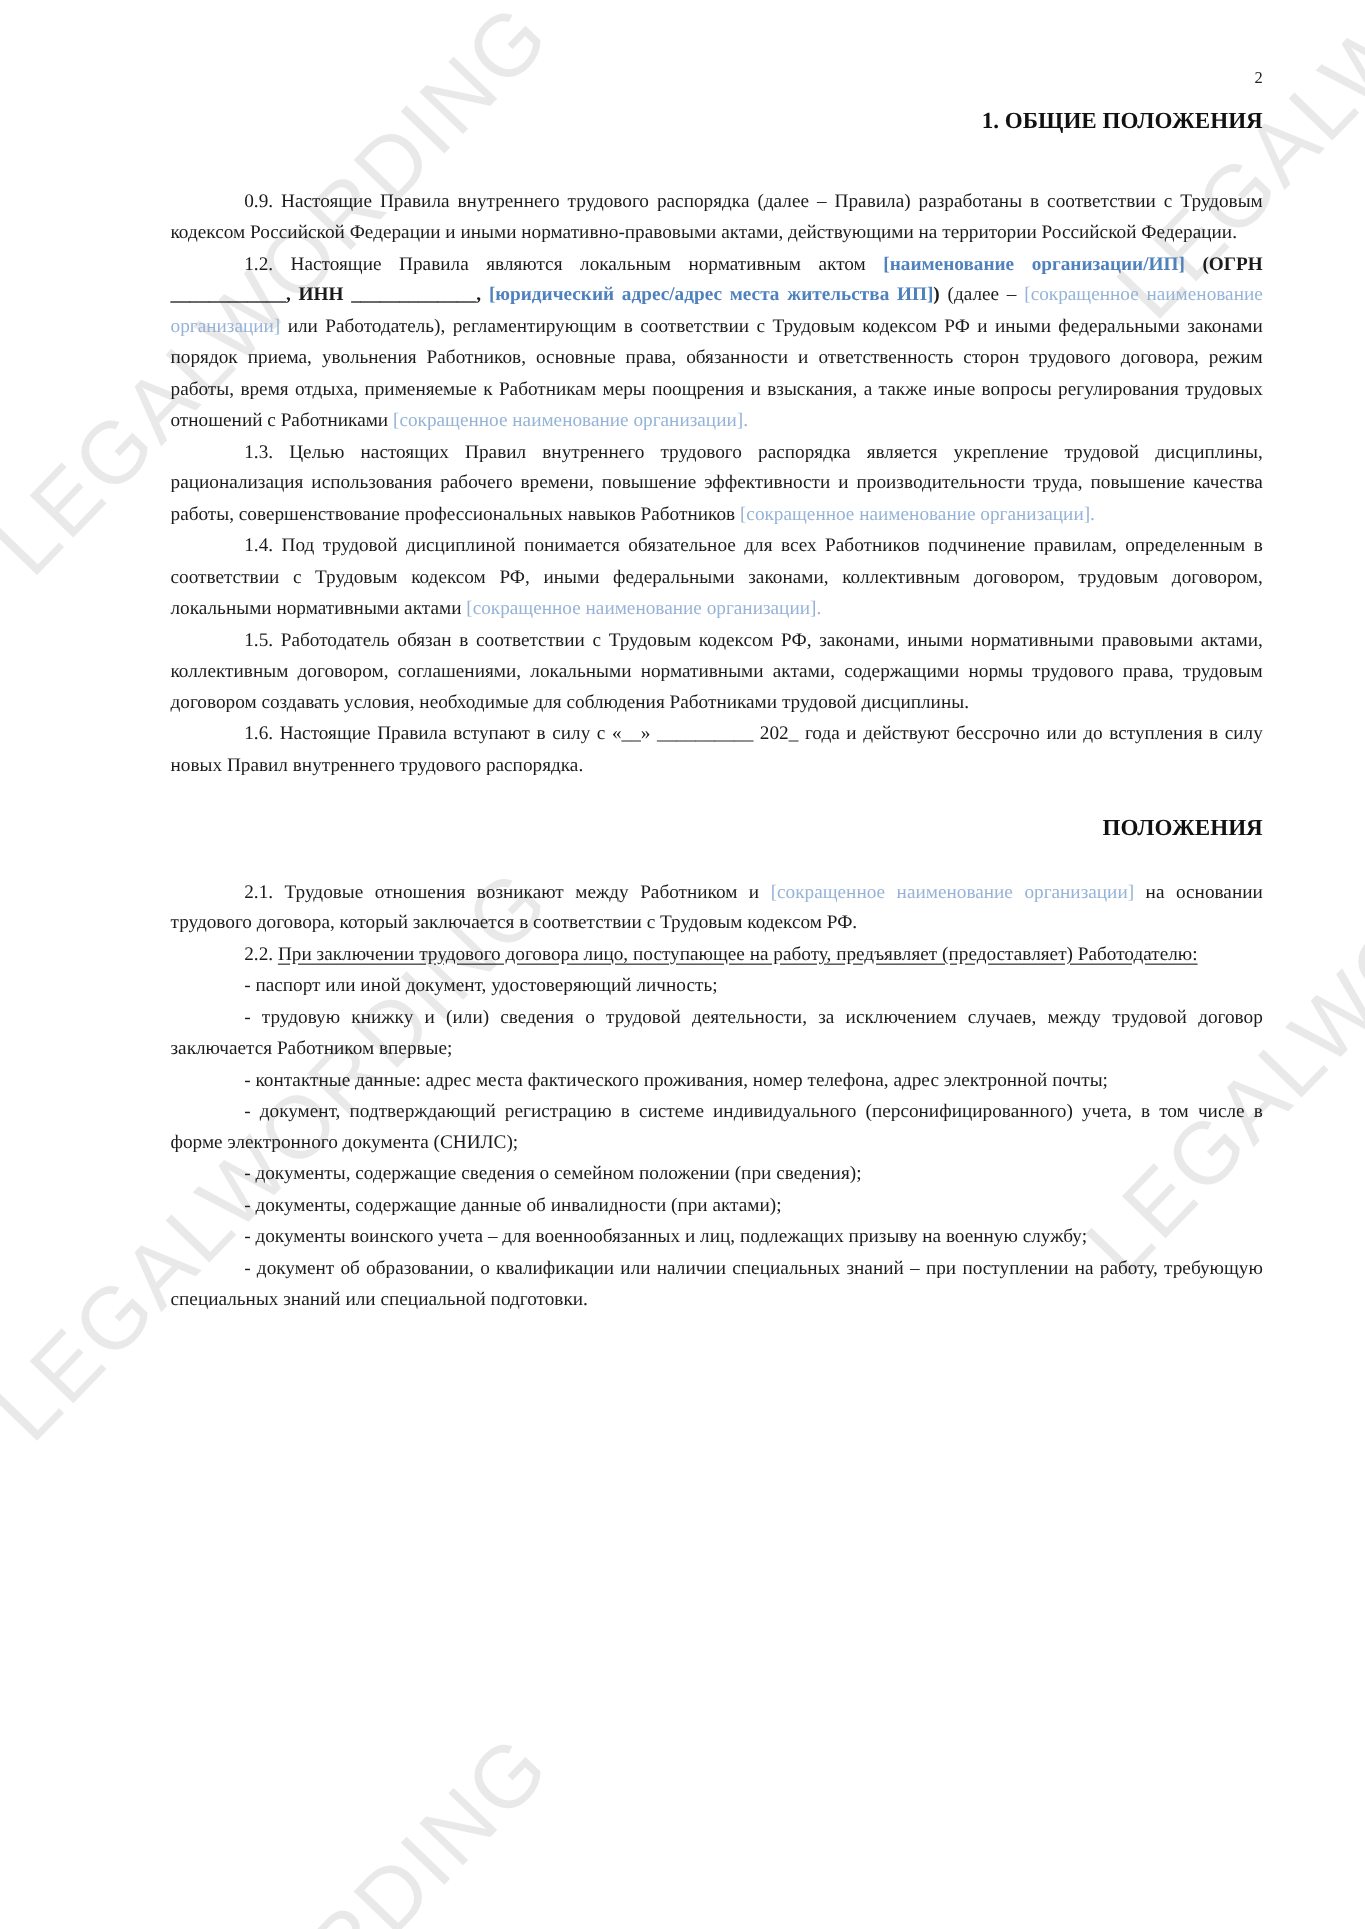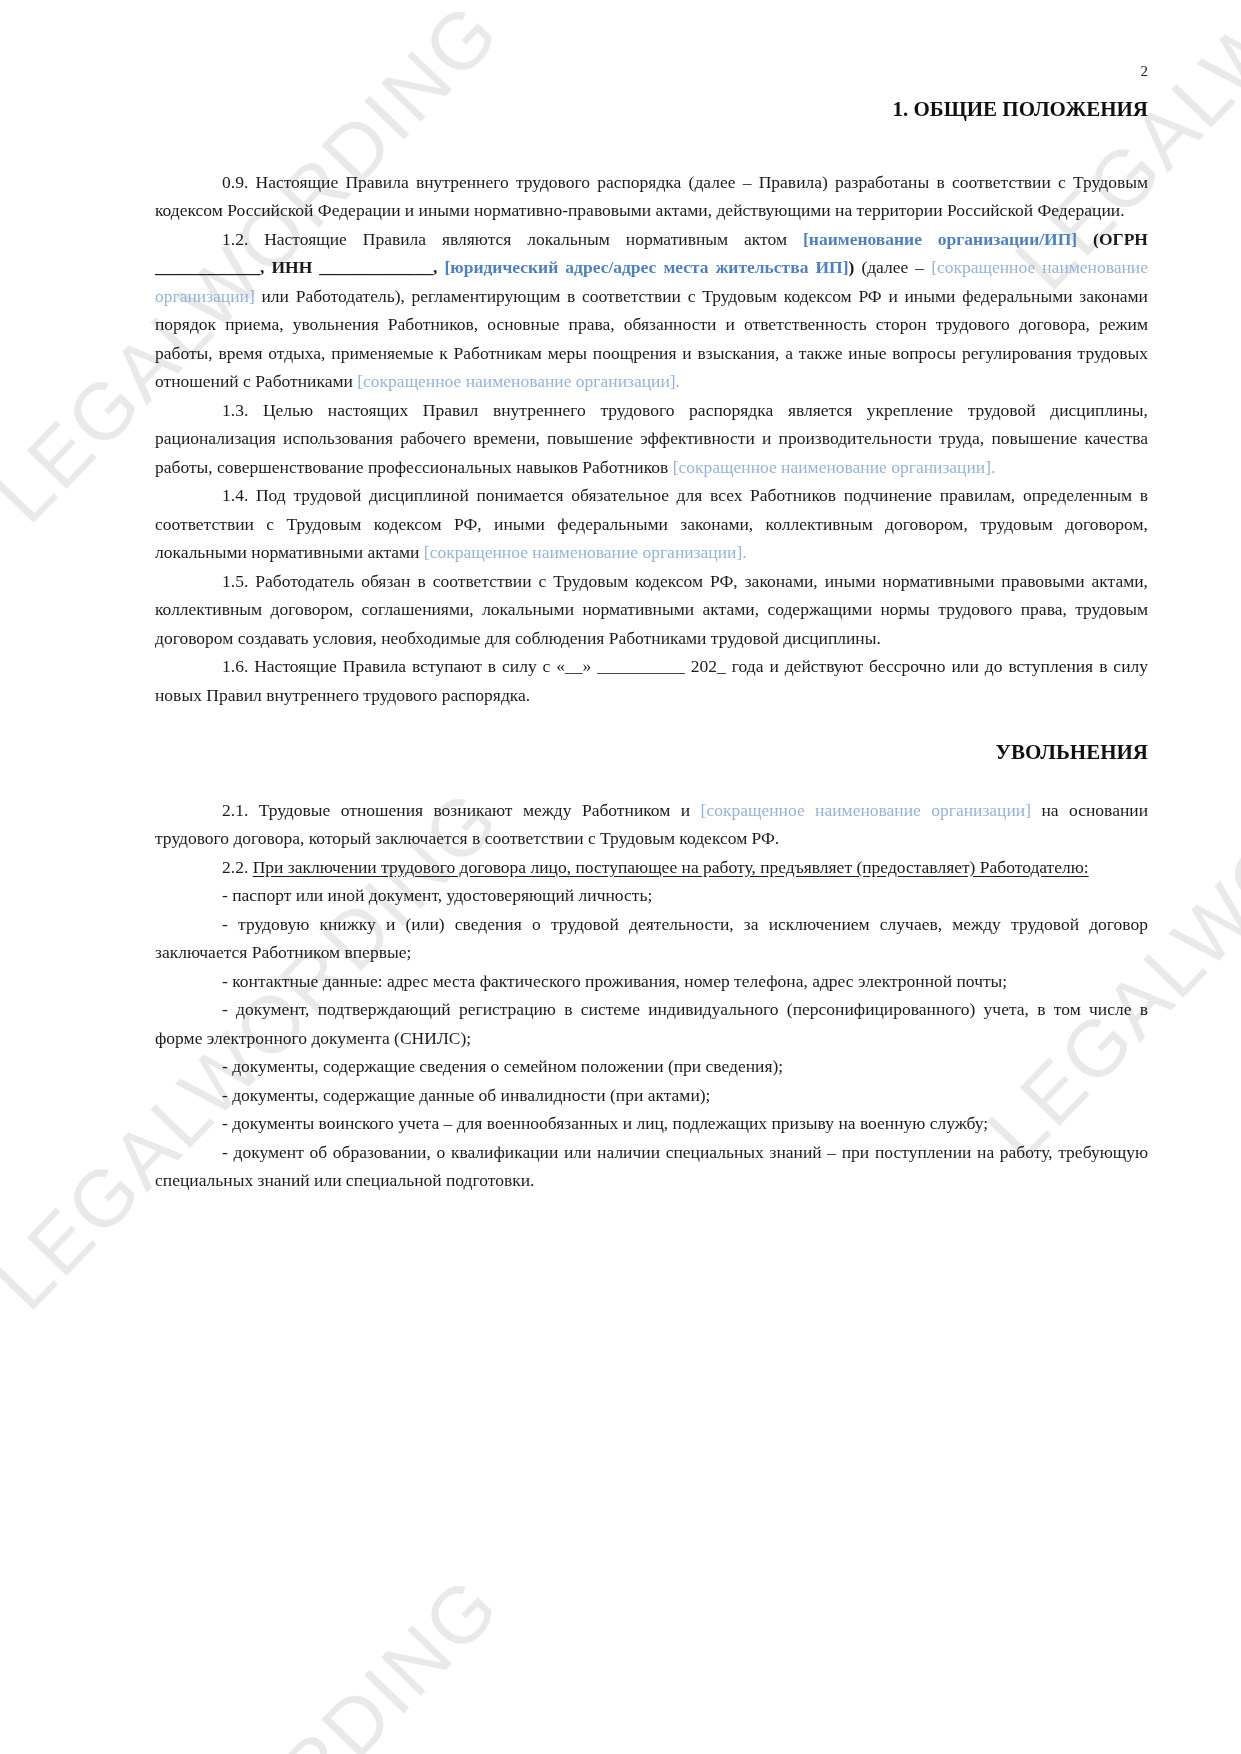--- a/index.html
+++ b/index.html
@@ -93,21 +93,21 @@
       <div class="section-heading">
         <div>1. ОБЩИЕ ПОЛОЖЕНИЯ</div>
       </div>
       <p class="para"><span>0.9. Настоящие Правила внутреннего трудового распорядка (далее – Правила) разработаны в соответствии с Трудовым кодексом Российской Федерации и иными нормативно-правовыми актами, действующими на территории Российской Федерации.</span></p>
       <p class="para"><span>1.2. Настоящие Правила являются локальным нормативным актом </span><span class="run-ph-bold">[наименование организации/ИП]</span><span> </span><span class="run-bold">(ОГРН ____________, ИНН _____________, </span><span class="run-ph-bold">[юридический адрес/адрес места жительства ИП]</span><span class="run-bold">)</span><span> (далее – </span><span class="run-ph-light">[сокращенное наименование организации]</span><span> или Работодатель), регламентирующим в соответствии с Трудовым кодексом РФ и иными федеральными законами порядок приема, увольнения Работников, основные права, обязанности и ответственность сторон трудового договора, режим работы, время отдыха, применяемые к Работникам меры поощрения и взыскания, а также иные вопросы регулирования трудовых отношений с Работниками </span><span class="run-ph-light">[сокращенное наименование организации].</span></p>
       <p class="para"><span>1.3. Целью настоящих Правил внутреннего трудового распорядка является укрепление трудовой дисциплины, рационализация использования рабочего времени, повышение эффективности и производительности труда, повышение качества работы, совершенствование профессиональных навыков Работников </span><span class="run-ph-light">[сокращенное наименование организации].</span></p>
       <p class="para"><span>1.4. Под трудовой дисциплиной понимается обязательное для всех Работников подчинение правилам, определенным в соответствии с Трудовым кодексом РФ, иными федеральными законами, коллективным договором, трудовым договором, локальными нормативными актами </span><span class="run-ph-light">[сокращенное наименование организации].</span></p>
       <p class="para"><span>1.5. Работодатель обязан в соответствии с Трудовым кодексом РФ, законами, иными нормативными правовыми актами, коллективным договором, соглашениями, локальными нормативными актами, содержащими нормы трудового права, трудовым договором создавать условия, необходимые для соблюдения Работниками трудовой дисциплины.</span></p>
       <p class="para"><span>1.6. Настоящие Правила вступают в силу с «__» __________ 202_ года и действуют бессрочно или до вступления в силу новых Правил внутреннего трудового распорядка.</span></p>
       <div class="section-heading">
-        <div>УВОЛЬНЕНИЯ</div>
+        <div>ПОЛОЖЕНИЯ</div>
       </div>
       <p class="para"><span>2.1. Трудовые отношения возникают между Работником и </span><span class="run-ph-light">[сокращенное наименование организации]</span><span> на основании трудового договора, который заключается в соответствии с Трудовым кодексом РФ.</span></p>
       <p class="para"><span>2.2. </span><span class="run-underline">При заключении трудового договора лицо, поступающее на работу, предъявляет (предоставляет) Работодателю:</span></p>
       <p class="para"><span>- паспорт или иной документ, удостоверяющий личность;</span></p>
       <p class="para"><span>- трудовую книжку и (или) сведения о трудовой деятельности, за исключением случаев, между трудовой договор заключается Работником впервые;</span></p>
       <p class="para"><span>- контактные данные: адрес места фактического проживания, номер телефона, адрес электронной почты;</span></p>
       <p class="para"><span>- документ, подтверждающий регистрацию в системе индивидуального (персонифицированного) учета, в том числе в форме электронного документа (СНИЛС);</span></p>
       <p class="para"><span>- документы, содержащие сведения о семейном положении (при сведения);</span></p>
       <p class="para"><span>- документы, содержащие данные об инвалидности (при актами);</span></p>
       <p class="para"><span>- документы воинского учета – для военнообязанных и лиц, подлежащих призыву на военную службу;</span></p>

